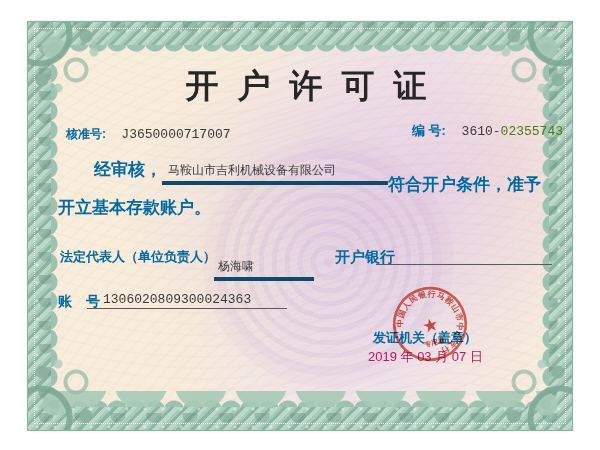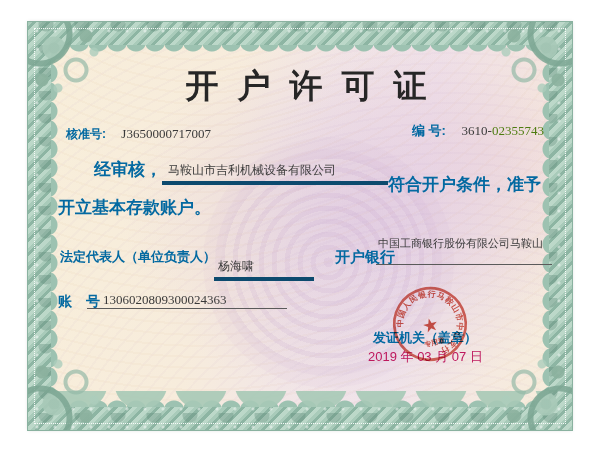--- a/index.html
+++ b/index.html
@@ -88,21 +88,21 @@
   }
   
   .txt{position:absolute;white-space:nowrap;}
   .title{
     left:28px;width:544px;top:64px;text-align:center;
     font-family:"Liberation Serif","DejaVu Serif",serif;font-weight:bold;
     font-size:33px;letter-spacing:19px;padding-left:31px;box-sizing:border-box;
     color:#262626;
   }
   .label{font-weight:bold;color:#0369a1;}
-  .serifval{font-family:Liberation Serif, serif;color:#3a3a3a;}
+  .serifval{font-family:Liberation Mono, monospace;color:#3a3a3a;}
   .uline{border-bottom:4px solid #0c4a6e;}
   .red{color:#4d7c0f;}
   
   .seal{
     position:absolute;left:392px;top:286px;width:76px;height:76px;
     transform:rotate(-14deg);
     mix-blend-mode:multiply;opacity:.92;
   }
   
   .wave{
@@ -146,21 +146,20 @@
 <div class="txt serifval uline" style="left:162px;top:162px;width:220px;font-size:12px;padding:0 0 2px 6px;">马鞍山市吉利机械设备有限公司</div>
 <div class="txt label" style="left:388px;top:158px;font-size:17px;margin-top:15px;">符合开户条件，准予</div>
 
 <div class="txt label" style="left:58px;top:196px;font-size:17px;">开立基本存款账户。</div>
 
 <div class="txt label" style="left:60px;top:248px;font-size:13px;">法定代表人（单位负责人）</div>
 <div class="txt serifval uline" style="left:214px;top:250px;width:96px;font-size:12px;padding:0 0 2px 4px;margin-top:8px;">杨海啸</div>
 
 <div class="txt label" style="left:335px;top:248px;font-size:15px;">开户银行</div>
 <div class="txt serifval" style="left:378px;top:237px;font-size:11px;line-height:13px;">
-  <div>中国工商银行股份有限公司马鞍山</div>
 </div>
 <div class="txt" style="left:376px;top:264px;width:176px;border-bottom:1px solid #5a5a5a;"></div>
 
 <div class="txt label" style="left:58px;top:293px;font-size:14px;">账　号</div>
 <div class="txt serifval" style="left:103px;top:292px;font-size:13px;">1306020809300024363</div>
 <div class="txt" style="left:87px;top:308px;width:200px;border-bottom:1px solid #5a5a5a;"></div>
 
 <div class="txt label" style="left:373px;top:329px;font-size:13px;">发证机关（盖章）</div>
 <div class="txt" style="left:368px;top:348px;font-size:13px;color:#be185d;">2019 年 03 月 07 日</div>
 

